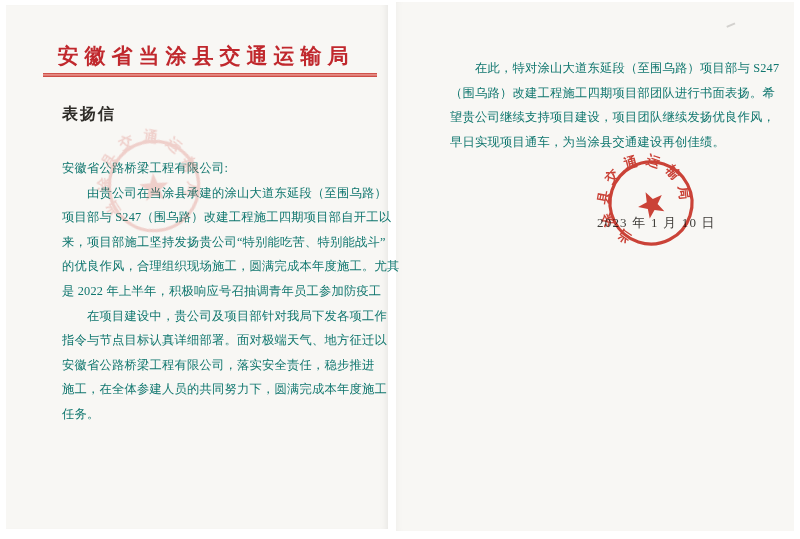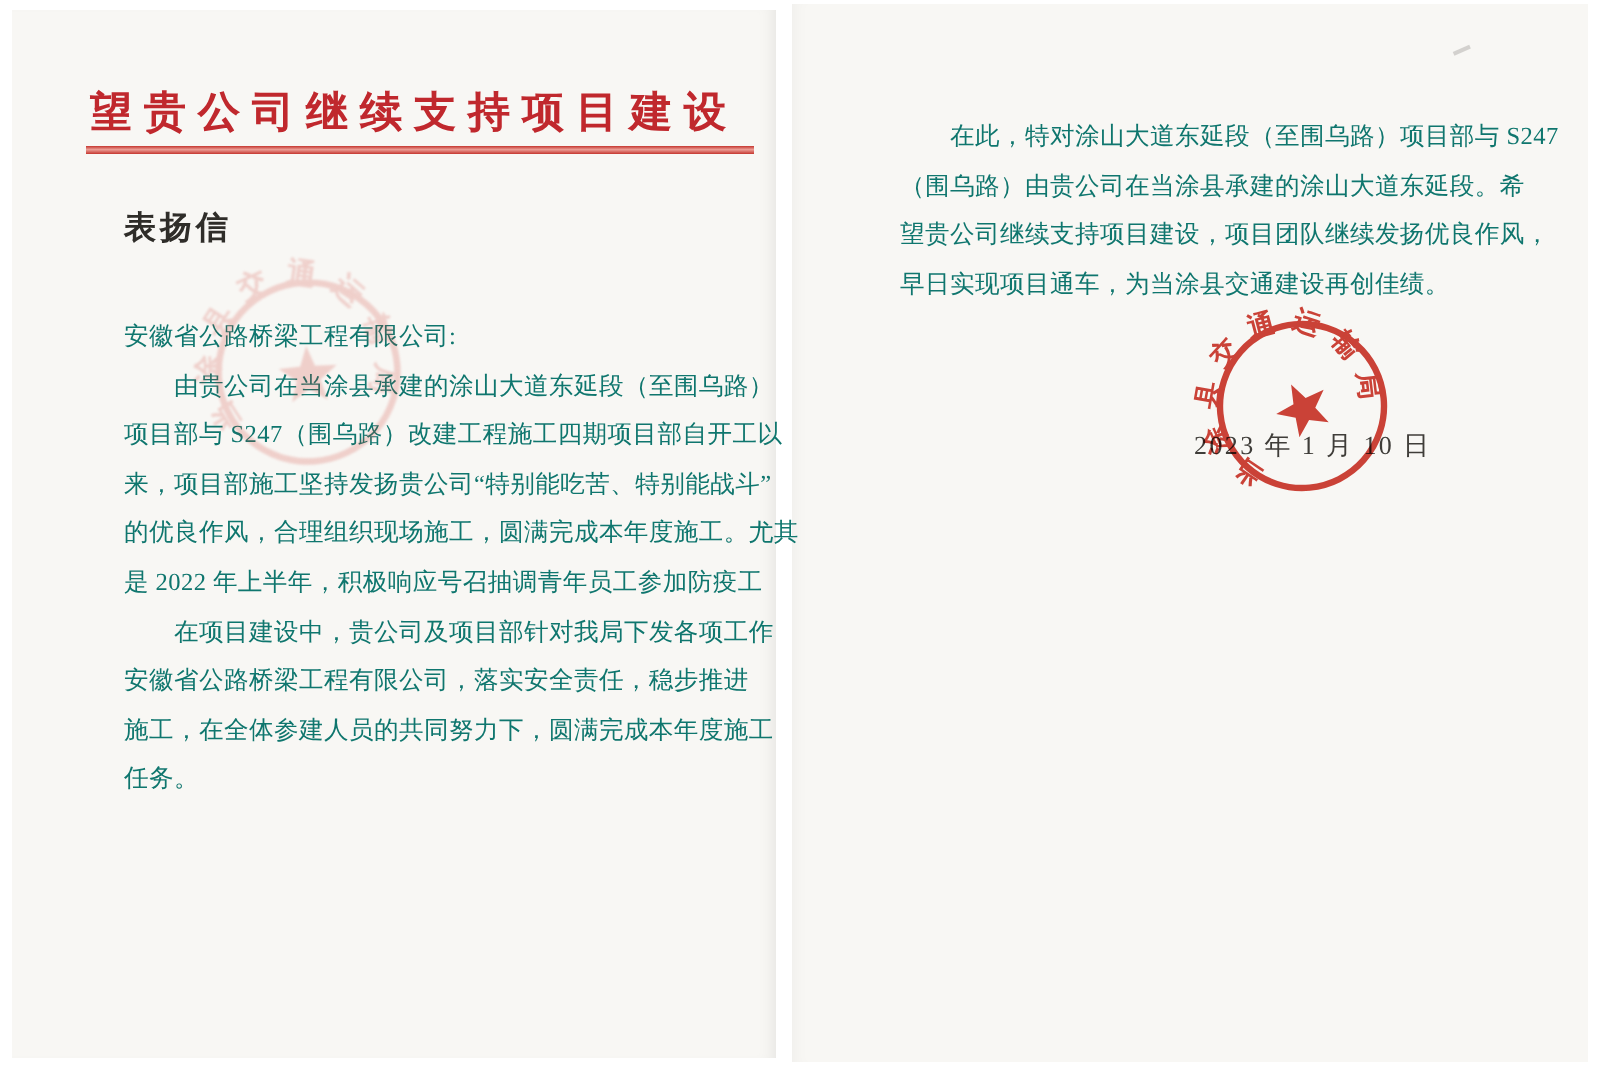--- a/index.html
+++ b/index.html
@@ -88,21 +88,21 @@
     transform:rotate(-24deg);
     opacity:0.55;
   }
 </style>
 </head>
 <body>
 
 <div class="page page-left"></div>
 <div class="page page-right"></div>
 
-<div class="letterhead">望贵公司继续支持项目建设</div>
+<div class="letterhead">安徽省当涂县交通运输局</div>
 <div class="letterhead-rule"></div>
 
 <svg class="ghost-stamp" viewBox="0 0 110 110">
   <g transform="rotate(-20 55 55)">
     <circle cx="55" cy="55" r="41" fill="none" stroke="#cd352a" stroke-width="3"></circle>
     <path id="arcGhost" d="M 24.5 75.5 A 36 36 0 1 1 75.5 75.5" fill="none"></path>
     <text font-size="13.5" font-weight="bold" fill="#cd352a" letter-spacing="7">
       <textPath href="#arcGhost">当涂县交通运输局</textPath>
     </text>
     <polygon fill="#cd352a" points="55,43 58.4,52.3 68.3,52.7 60.5,58.8 63.2,68.3 55,62.8 46.8,68.3 49.5,58.8 41.7,52.7 51.6,52.3"></polygon>
@@ -112,28 +112,29 @@
 <div class="doc-title">表扬信</div>
 
 <div class="body-block body-left">
   <div class="line">安徽省公路桥梁工程有限公司:</div>
   <div class="line indent">由贵公司在当涂县承建的涂山大道东延段（至围乌路）</div>
   <div class="line">项目部与 S247（围乌路）改建工程施工四期项目部自开工以</div>
   <div class="line">来，项目部施工坚持发扬贵公司“特别能吃苦、特别能战斗”</div>
   <div class="line">的优良作风，合理组织现场施工，圆满完成本年度施工。尤其</div>
   <div class="line">是 2022 年上半年，积极响应号召抽调青年员工参加防疫工</div>
   <div class="line indent">在项目建设中，贵公司及项目部针对我局下发各项工作</div>
+  <div class="line">指令与节点目标认真详细部署。面对极端天气、地方征迁以</div>
   <div class="line">安徽省公路桥梁工程有限公司，落实安全责任，稳步推进</div>
   <div class="line">施工，在全体参建人员的共同努力下，圆满完成本年度施工</div>
   <div class="line">任务。</div>
 </div>
 
 <div class="body-block body-right">
   <div class="line indent">在此，特对涂山大道东延段（至围乌路）项目部与 S247</div>
-  <div class="line">（围乌路）由贵公司在当涂县承建的涂山大道东延段。希</div>
+  <div class="line">（围乌路）改建工程施工四期项目部团队进行书面表扬。希</div>
   <div class="line">望贵公司继续支持项目建设，项目团队继续发扬优良作风，</div>
   <div class="line">早日实现项目通车，为当涂县交通建设再创佳绩。</div>
 </div>
 
 <div class="closing-date">2023 年 1 月 10 日</div>
 
 <svg class="stamp" viewBox="0 0 110 110">
   <g transform="rotate(-27 55 55)">
     <circle cx="55" cy="55" r="41" fill="none" stroke="#cd352a" stroke-width="3.2"></circle>
     <path id="arcMain" d="M 24.5 75.5 A 36 36 0 1 1 75.5 75.5" fill="none"></path>

